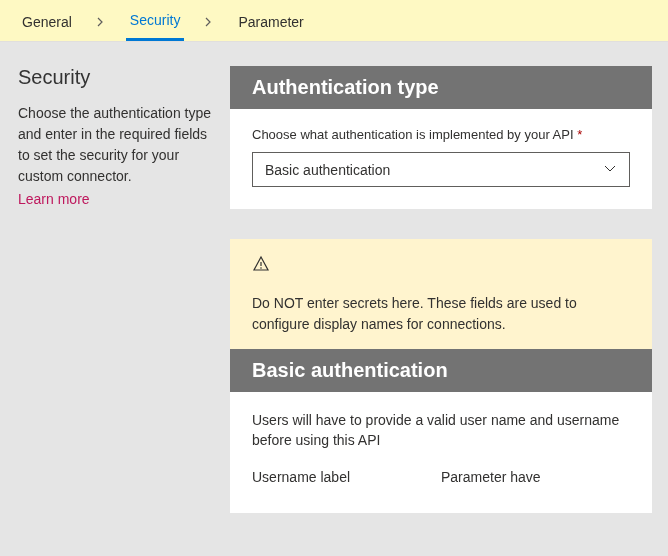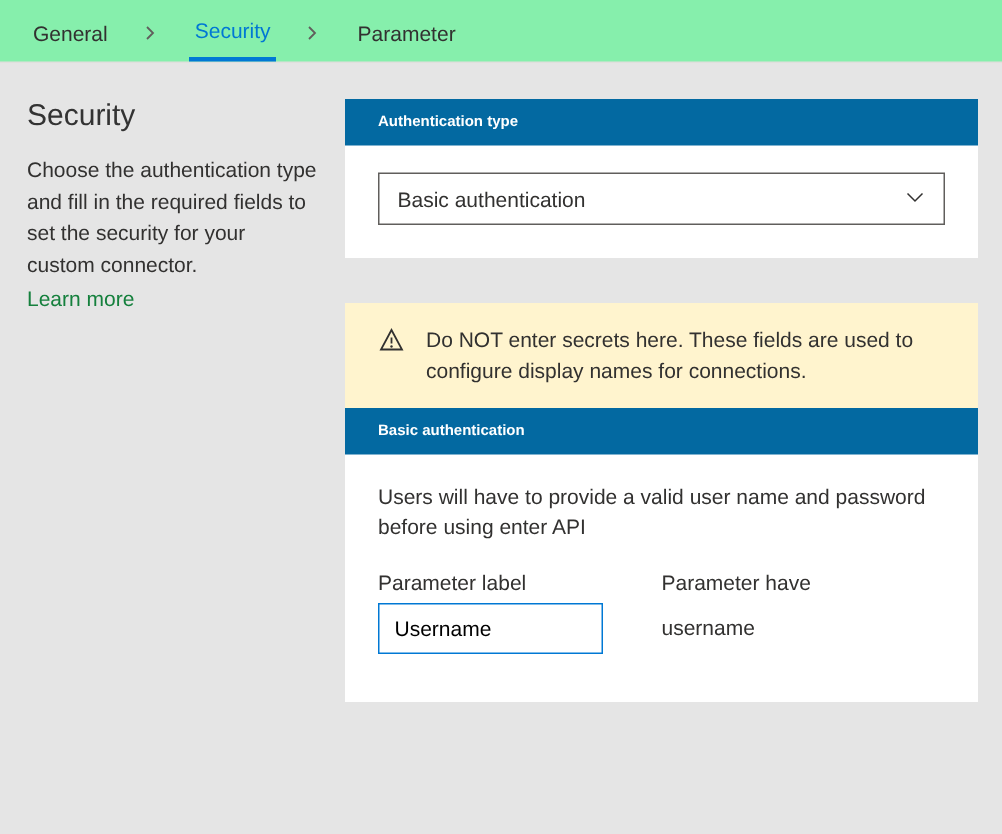--- a/index.html
+++ b/index.html
@@ -9,21 +9,21 @@
       color: #323130;
       background: #fff;
       width: 668px;
       height: 556px;
       overflow: hidden;
     }
     .tabs {
       display: flex;
       align-items: center;
       padding: 6px 0 0 18px;
-      background: #86efac;
+      background: #fef9c3;
       border-bottom: 1px solid #e1dfdd;
       position: relative;
     }
     .tab {
       padding: 6px 4px 10px 4px;
       font-size: 14px;
       color: #323130;
       cursor: pointer;
     }
     .tab.active {
@@ -54,37 +54,37 @@
       color: #333;
       margin-bottom: 14px;
     }
     .sidebar p {
       font-size: 14px;
       color: #323130;
       line-height: 1.5;
       margin-bottom: 4px;
     }
     .sidebar a {
-      color: #15803d;
+      color: #be185d;
       text-decoration: none;
       font-size: 14px;
     }
     .main {
       flex: 1;
       padding: 24px 16px 18px 0;
     }
     .panel {
       background: #fff;
       margin-bottom: 30px;
     }
     .panel-header {
-      background: #0369a1;
+      background: #737373;
       color: #fff;
       font-weight: 700;
-      font-size: 10px;
+      font-size: 20px;
       padding: 10px 22px;
     }
     .panel-body {
       padding: 18px 22px 22px 22px;
     }
     .field-label {
       font-size: 13px;
       color: #323130;
       margin-bottom: 10px;
       display: block;
@@ -102,20 +102,21 @@
       font-size: 14px;
     }
     .warning {
       background: #fff4ce;
       padding: 14px 22px;
       display: flex;
       align-items: flex-start;
       gap: 14px;
       font-size: 14px;
       line-height: 1.5;
+      flex-direction: column;
     }
     .warning svg {
       flex-shrink: 0;
       margin-top: 2px;
     }
     .params-desc {
       font-size: 14px;
       line-height: 1.45;
       margin-bottom: 12px;
     }
@@ -160,29 +161,33 @@
     <svg width="10" height="10" viewBox="0 0 10 10">
         <path d="M2 1 L6 5 L2 9" stroke="#605e5c" stroke-width="1.2" fill="none"></path>
       </svg>
   </div>
   <div class="tab">Parameter</div>
 </div>
 
 <div class="content">
   <div class="sidebar">
     <h2>Security</h2>
-    <p>Choose the authentication type and fill in the required fields to set the security for your custom connector.</p>
+    <p>Choose the authentication type and enter in the required fields to set the security for your custom connector.</p>
     <a href="#">Learn more</a>
   </div>
 
   <div class="main">
 
     <div class="panel">
       <div class="panel-header">Authentication type</div>
       <div class="panel-body">
+        <label class="field-label">
+          <span>Choose what authentication is implemented by your API</span>
+          <span class="required">*</span>
+        </label>
         <div class="select-box">
           <span>Basic authentication</span>
           <span>
             <svg width="14" height="14" viewBox="0 0 14 14">
                 <path d="M2 5 L7 10 L12 5" stroke="#323130" stroke-width="1" fill="none"></path>
               </svg>
           </span>
         </div>
       </div>
     </div>
@@ -193,28 +198,22 @@
           <svg width="18" height="18" viewBox="0 0 18 18">
               <path d="M9 2 L16 15 L2 15 Z" stroke="#323130" stroke-width="1.2" fill="none"></path>
               <line x1="9" y1="7" x2="9" y2="11" stroke="#323130" stroke-width="1.2"></line>
               <circle cx="9" cy="13" r="0.8" fill="#323130"></circle>
             </svg>
         </span>
         <span>Do NOT enter secrets here. These fields are used to configure display names for connections.</span>
       </div>
       <div class="panel-header">Basic authentication</div>
       <div class="panel-body">
-        <div class="params-desc">Users will have to provide a valid user name and password before using enter API</div>
+        <div class="params-desc">Users will have to provide a valid user name and username before using this API</div>
         <div class="param-row">
-          <div class="param-col param-header">Parameter label</div>
+          <div class="param-col param-header">Username label</div>
           <div class="param-col param-header">Parameter have</div>
-        </div>
-        <div class="param-row">
-          <div class="param-col">
-            <input class="param-input" value="Username" style="">
-          </div>
-          <div class="param-col param-name">username</div>
         </div>
       </div>
     </div>
 
   </div>
 </div>
 
 </body></html>

